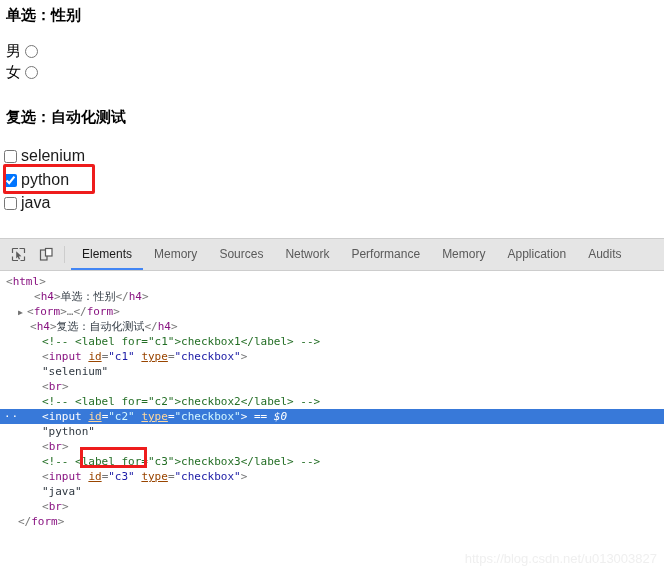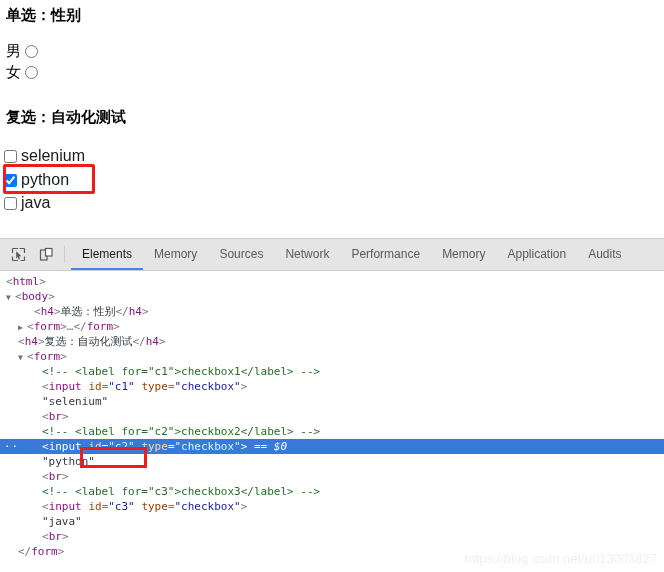--- a/index.html
+++ b/index.html
@@ -162,21 +162,21 @@
   }
   .dom-line.sel .tag,
   .dom-line.sel .attr,
   .dom-line.sel .val,
   .dom-line.sel .punct,
   .dom-line.sel .dollar { color: #ffffff; }
   .dom-line.sel .attr { color: #ffd9a0; }
   .dom-line.sel .val  { color: #d4f7ff; }
 
   .tag   { color: #881280; }
-  .attr  { color: #994500; }
+  .attr  { color: #994500; text-decoration: underline; }
   .val   { color: #1a1aa6; }
   .punct { color: #777777; }
   .text  { color: #303942; }
   .cmt   { color: #236e25; }
   .dollar{ color: #303942; font-style: italic; }
 
   .tri {
     display: inline-block;
     width: 9px;
     color: #727272;
@@ -275,29 +275,27 @@
       <div class="dt-tab">Application</div>
       <div class="dt-tab">Audits</div>
     </div>
   </div>
 
   <div id="dom-tree">
 
     <div class="dom-line"><span class="punct">&lt;</span><span class="tag">html</span><span class="punct">&gt;</span></div>
 
 
-    <div class="dom-line"><span class="tri">▼</span><span class="punct">&lt;</span><span class="tag">body</span><span class="punct">&gt;</span></div>
 
     <div class="dom-line" style="padding-left:34px"><span class="punct">&lt;</span><span class="tag">h4</span><span class="punct">&gt;</span><span class="text">单选：性别</span><span class="punct">&lt;/</span><span class="tag">h4</span><span class="punct">&gt;</span></div>
 
     <div class="dom-line" style="padding-left:18px"><span class="tri">▶</span><span class="punct">&lt;</span><span class="tag">form</span><span class="punct">&gt;</span><span class="punct">…</span><span class="punct">&lt;/</span><span class="tag">form</span><span class="punct">&gt;</span></div>
 
-    <div class="dom-line" style="padding-left:18px"><span class="punct">&lt;</span><span class="tag">h4</span><span class="punct">&gt;</span><span class="text">复选：自动化测试</span><span class="punct">&lt;/</span><span class="tag">h4</span><span class="punct">&gt;</span></div>
-
-    <div class="dom-line" style="padding-left:18px"><span class="tri">▼</span><span class="punct">&lt;</span><span class="tag">form</span><span class="punct">&gt;</span></div>
+    <div class="dom-line" style="padding-left:30px"><span class="punct">&lt;</span><span class="tag">h4</span><span class="punct">&gt;</span><span class="text">复选：自动化测试</span><span class="punct">&lt;/</span><span class="tag">h4</span><span class="punct">&gt;</span></div>
+
 
     <div class="dom-line" style="padding-left:42px"><span class="cmt">&lt;!-- &lt;label for="c1"&gt;checkbox1&lt;/label&gt; --&gt;</span></div>
 
     <div class="dom-line" style="padding-left:42px"><span class="punct">&lt;</span><span class="tag">input</span><span class="punct"> </span><span class="attr">id</span><span class="punct">=</span><span class="val">"c1"</span><span class="punct"> </span><span class="attr">type</span><span class="punct">=</span><span class="val">"checkbox"</span><span class="punct">&gt;</span></div>
 
     <div class="dom-line" style="padding-left:42px"><span class="text">"selenium"</span></div>
 
     <div class="dom-line" style="padding-left:42px"><span class="punct">&lt;</span><span class="tag">br</span><span class="punct">&gt;</span></div>
 
     <div class="dom-line" style="padding-left:42px"><span class="cmt">&lt;!-- &lt;label for="c2"&gt;checkbox2&lt;/label&gt; --&gt;</span></div>

